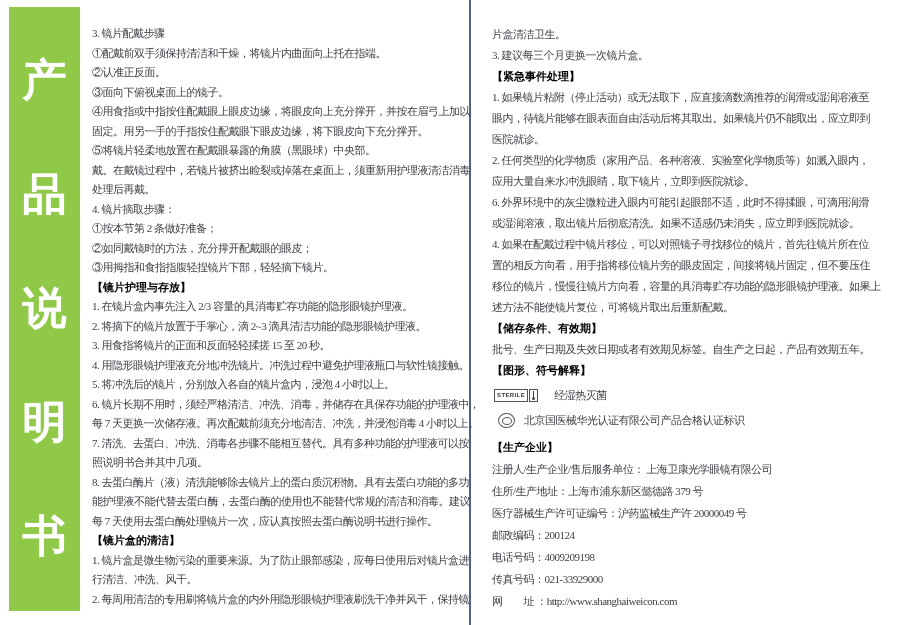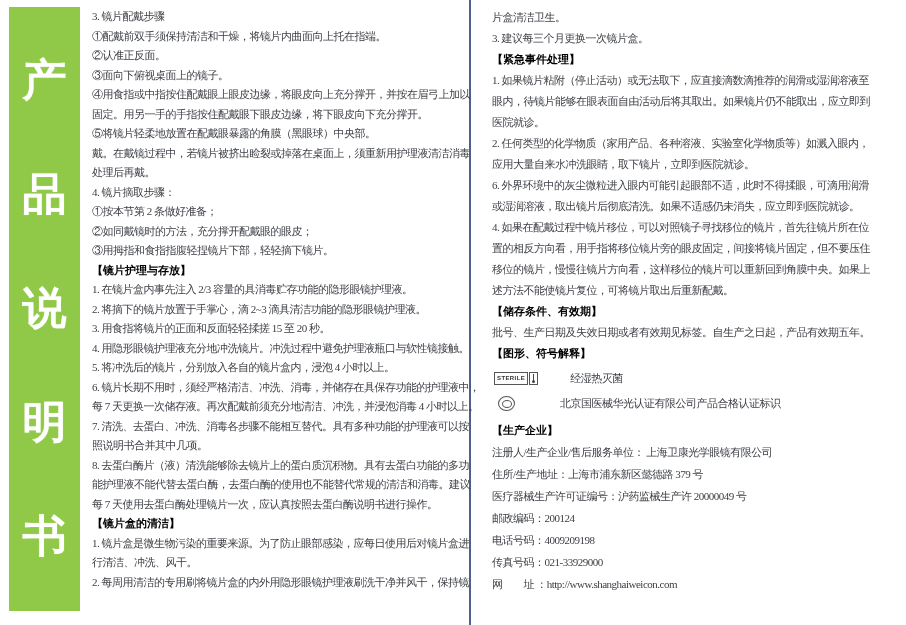--- a/index.html
+++ b/index.html
@@ -17,33 +17,33 @@
   }
   .side-char{
     color:#ffffff;font-size:44px;line-height:1;font-weight:600;
     text-shadow:0 0 1px rgba(255,255,255,.6);
   }
   
   .divider{
     position:absolute;left:469px;top:0;width:2px;height:625px;background:#50608d;
   }
   
-  .col{position:absolute;top:7px;font-size:11px;letter-spacing:-0.5px;}
+  .col{position:absolute;top:24px;font-size:11px;letter-spacing:-0.5px;}
   .col .line{white-space:nowrap;}
   .col-left{left:92px;width:370px;}
   .col-left .line{line-height:19.5px;}
   .col-right{left:492px;width:400px;}
   .col-right .lines-top .line{line-height:21px;}
   .col-right .lines-bottom .line{line-height:22px;}
   .line[data-kind="h"]{font-weight:bold;color:#000;font-size:11px;letter-spacing:0;}
   
   .symbols{padding:3px 0 2px 0;}
   .symbol-row{display:flex;align-items:center;height:23px;}
-  .symbol-row.cert{height:27px;gap:36px;}
-  .symbol-label{margin-left:32px;}
+  .symbol-row.cert{height:27px;}
+  .symbol-label{margin-left:16px;}
   .symbol-row.cert .symbol-label{margin-left:9px;}
   .sterile-icon{display:inline-flex;align-items:stretch;height:13px;margin-left:2px;}
   .sterile-box{
     border:1px solid #555;box-sizing:border-box;
     font-family:"Liberation Sans","DejaVu Sans",sans-serif;
     font-size:6px;line-height:11px;font-weight:600;letter-spacing:.4px;
     padding:0 2px;color:#333;background:#fdfdfd;
   }
   .sterile-mark{
     border:1px solid #555;border-left-width:1px;margin-left:1px;width:9px;
@@ -125,21 +125,21 @@
         <div class="line" data-kind="h">【紧急事件处理】</div>
         <div class="line" data-kind="">1. 如果镜片粘附（停止活动）或无法取下，应直接滴数滴推荐的润滑或湿润溶液至</div>
         <div class="line" data-kind="">眼内，待镜片能够在眼表面自由活动后将其取出。如果镜片仍不能取出，应立即到</div>
         <div class="line" data-kind="">医院就诊。</div>
         <div class="line" data-kind="">2. 任何类型的化学物质（家用产品、各种溶液、实验室化学物质等）如溅入眼内，</div>
         <div class="line" data-kind="">应用大量自来水冲洗眼睛，取下镜片，立即到医院就诊。</div>
         <div class="line" data-kind="">6. 外界环境中的灰尘微粒进入眼内可能引起眼部不适，此时不得揉眼，可滴用润滑</div>
         <div class="line" data-kind="">或湿润溶液，取出镜片后彻底清洗。如果不适感仍未消失，应立即到医院就诊。</div>
         <div class="line" data-kind="">4. 如果在配戴过程中镜片移位，可以对照镜子寻找移位的镜片，首先往镜片所在位</div>
         <div class="line" data-kind="">置的相反方向看，用手指将移位镜片旁的眼皮固定，间接将镜片固定，但不要压住</div>
-        <div class="line" data-kind="">移位的镜片，慢慢往镜片方向看，这样移位的镜片可以重新回到角膜中央。如果上</div>
+        <div class="line" data-kind="">移位的镜片，慢慢往镜片方向看，容量的具消毒贮存功能的隐形眼镜护理液。如果上</div>
         <div class="line" data-kind="">述方法不能使镜片复位，可将镜片取出后重新配戴。</div>
         <div class="line" data-kind="h">【储存条件、有效期】</div>
         <div class="line" data-kind="">批号、生产日期及失效日期或者有效期见标签。自生产之日起，产品有效期五年。</div>
         <div class="line" data-kind="h">【图形、符号解释】</div>
       </div>
 
     <div class="symbols">
       <div class="symbol-row">
         <span class="sterile-icon">
           <span class="sterile-box">STERILE</span>

